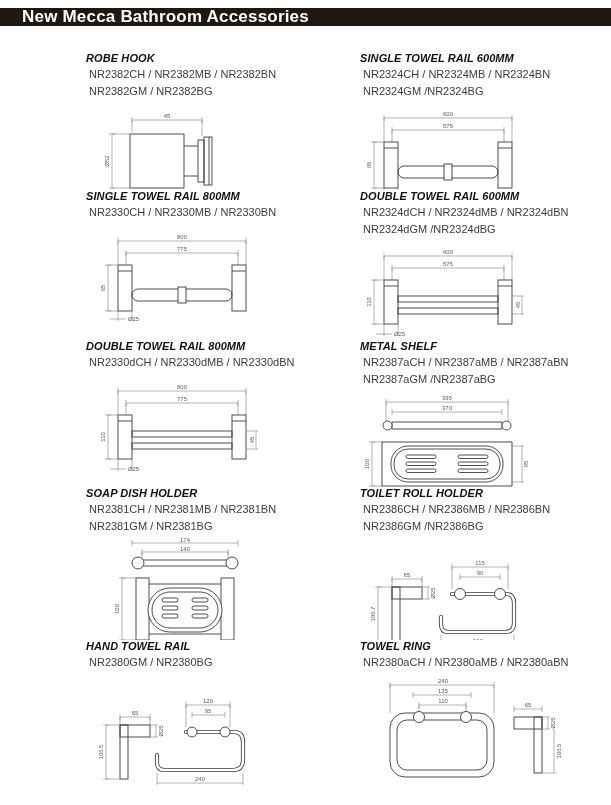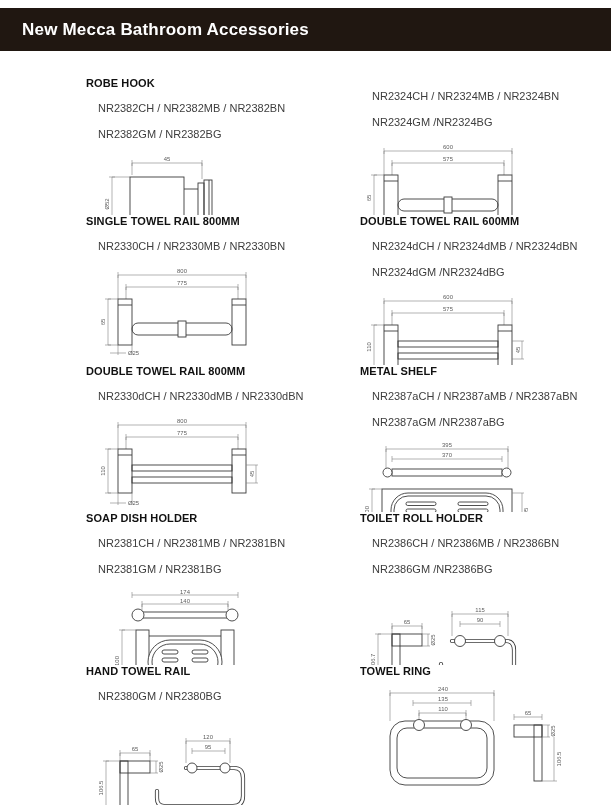--- a/index.html
+++ b/index.html
@@ -1,22 +1,22 @@
 <!DOCTYPE html>
 <html><head>
 <meta charset="utf-8">
 <style>
   html,body{margin:0;padding:0;background:#ffffff;}
   body{width:611px;height:805px;font-family:"Liberation Sans",sans-serif;overflow:hidden;}
-  .header-bar{margin-top:8px;width:611px;height:43px;background:#201711;display:flex;align-items:center;}
+  .header-bar{margin-top:8px;width:611px;height:18px;background:#201711;display:flex;align-items:center;}
   .header-bar h1{color:#ffffff;font-size:17px;font-weight:700;margin:0 0 0 22px;letter-spacing:0.2px;}
   .grid{margin:26px 0 0 86px;display:grid;grid-template-columns:274px 251px;grid-template-rows:138px 150px 147px 153px 152px;}
   .cell{overflow:hidden;}
-  .cell h2{font-size:11px;font-weight:700;color:#111;margin:0 0 1px 0;letter-spacing:0.1px;}
-  .codes{font-size:11px;color:#3d3d3d;margin:12px;line-height:14px;}
+  .cell h2{font-size:11px;font-weight:700;color:#111;margin:0 0 1px 0;letter-spacing:0.1px;font-style:italic;}
+  .codes{font-size:11px;color:#3d3d3d;margin:3px;line-height:14px;}
   .dwg-wrap{margin-top:6px;}
   svg{display:block;}
   .ol{stroke:#3b3b3b;stroke-width:0.9;fill:none;}
   .dl{stroke:#7f7f7f;stroke-width:0.6;fill:none;}
   .dim{font-size:5.9px;fill:#5c5c5c;}
   .wf{fill:#ffffff;}
   .tube{stroke:#3b3b3b;stroke-width:4.2;fill:none;stroke-linecap:round;}
   .tubein{stroke:#ffffff;stroke-width:2.5;fill:none;stroke-linecap:round;}
 </style>
 </head>
@@ -50,20 +50,21 @@
         <line class="ol" x1="84" y1="36" x2="98" y2="36"></line>
           <line class="ol" x1="84" y1="66" x2="98" y2="66"></line>
         <rect class="ol" x="98" y="30" width="6" height="42"></rect>
         <rect class="ol" x="104" y="27" width="8" height="48"></rect>
         <line class="ol" x1="109" y1="27" x2="109" y2="75"></line>
       </svg>
     </div>
   </section>
 
   <section class="cell">
+    <h2>SINGLE TOWEL RAIL 600MM</h2>
     <p class="codes">NR2324CH / NR2324MB / NR2324BN</p>
     <p class="codes">NR2324GM /NR2324BG</p>
     <div class="dwg-wrap" style="margin-left:2px;margin-top:10px;">
       <svg width="165" height="94" viewBox="0 0 165 94">
         <line class="dl" x1="22" y1="10" x2="150" y2="10"></line>
           <line class="dl" x1="22" y1="7" x2="22" y2="13"></line>
           <line class="dl" x1="150" y1="7" x2="150" y2="13"></line>
         <line class="dl" x1="22" y1="10" x2="22" y2="34"></line>
           <line class="dl" x1="150" y1="10" x2="150" y2="34"></line>
         <text class="dim" x="86" y="8" text-anchor="middle">600</text>
@@ -388,20 +389,21 @@
         <line class="dl" x1="67" y1="94" x2="67" y2="106"></line>
           <line class="dl" x1="153" y1="94" x2="153" y2="106"></line>
         <line class="dl" x1="67" y1="104" x2="153" y2="104"></line>
         <text class="dim" x="110" y="102" text-anchor="middle">240</text>
       </svg>
     </div>
   </section>
 
   <section class="cell">
     <h2>TOWEL RING</h2>
+    <p class="codes">NR2380aCH / NR2380aMB / NR2380aBN</p>
     <div class="dwg-wrap" style="margin-left:2px;margin-top:8px;">
       <svg width="202" height="112" viewBox="0 0 202 112">
         <line class="dl" x1="28" y1="8" x2="132" y2="8"></line>
           <line class="dl" x1="28" y1="5" x2="28" y2="11"></line>
           <line class="dl" x1="132" y1="5" x2="132" y2="11"></line>
         <line class="dl" x1="28" y1="8" x2="28" y2="36"></line>
           <line class="dl" x1="132" y1="8" x2="132" y2="36"></line>
         <text class="dim" x="81" y="6" text-anchor="middle">240</text>
         <line class="dl" x1="51" y1="18" x2="109" y2="18"></line>
           <line class="dl" x1="51" y1="15" x2="51" y2="21"></line>

